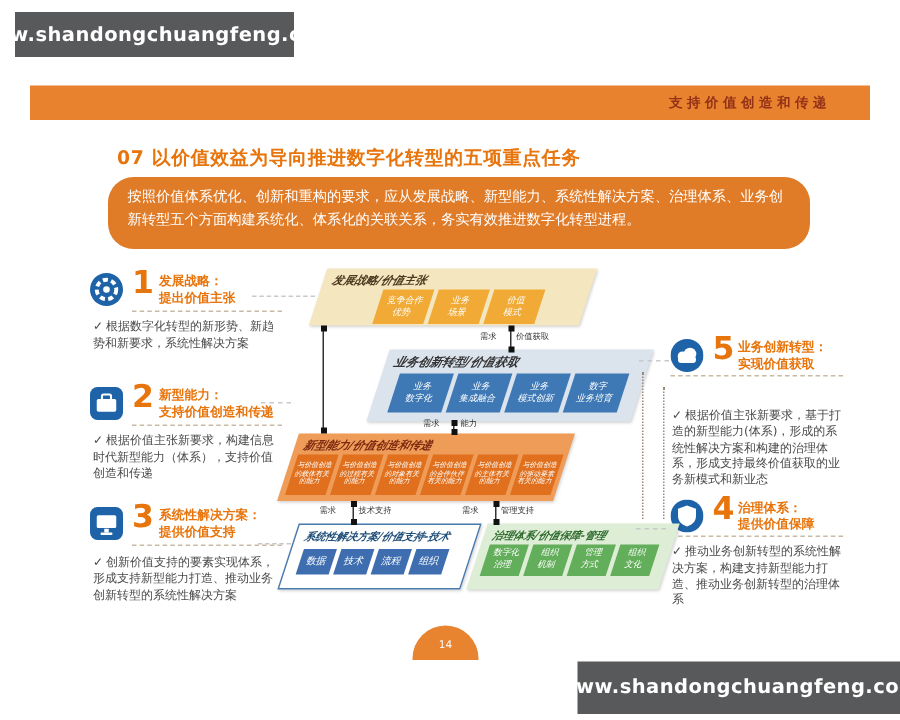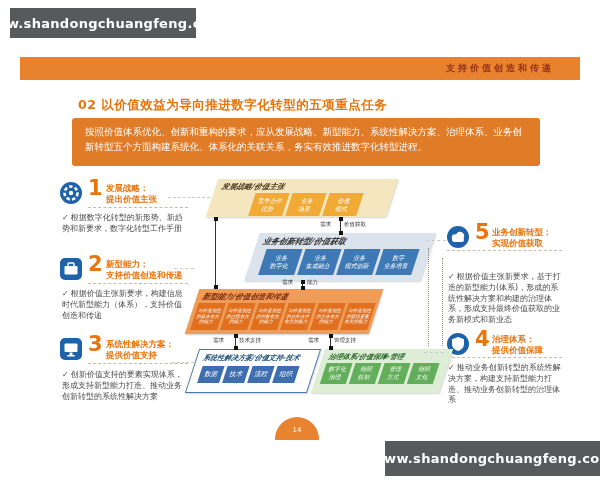--- a/index.html
+++ b/index.html
@@ -14,21 +14,21 @@
   .url-bar-top { left:10px; top:8px; width:186px; height:30px; }
   .url-bar-bottom { left:385px; top:441px; width:215px; height:35px; }
 
   
   .banner { left:20px; top:57px; width:560px; height:23px; background:#E8822E;
             color:#943218; font-size:9px; font-weight:bold; letter-spacing:3px;
             display:flex; align-items:center; justify-content:flex-end; padding-right:26px; }
 
   .page-title { left:78px; top:97px; font-size:12.5px; font-weight:bold; color:#E8740C; letter-spacing:0.5px; }
 
-  .intro-box { left:72px; top:118px; width:468px; height:48px; background:#E07B27; border-radius:3px;
+  .intro-box { left:72px; top:118px; width:468px; height:48px; background:#E07B27; border-radius:17px;
                color:#fff; font-size:9.5px; line-height:1.55; padding:7px 13px; }
 
   
   .task-icon { width:22px; height:22px; }
   .task-num { font-size:21px; font-weight:bold; color:#E8740C; line-height:1; }
   .task-title { font-size:8.5px; font-weight:bold; color:#E8740C; line-height:1.3; white-space:pre-line; }
   .dash-sep { border-top:1px dashed #C8B9A4; height:0; }
   .task-desc { font-size:8px; color:#4A4A4A; line-height:1.35; }
   .task-desc .check { color:#4A4A4A; margin-right:2px; }
 
@@ -76,33 +76,33 @@
   .page-dome { left:275px; top:417px; width:44px; height:23px; background:#E8832F;
                border-radius:22px 22px 0 0; color:#fff; font-size:7px;
                display:flex; align-items:flex-end; justify-content:center; padding-bottom:6px; }
 </style>
 </head>
 <body>
 
 <div class="abs url-bar url-bar-top">www.shandongchuangfeng.com</div>
 <div class="abs banner">支持价值创造和传递</div>
 
-<div class="abs page-title">02 以价值效益为导向推进数字化转型的五项重点任务</div>
+<div class="abs page-title">07 以价值效益为导向推进数字化转型的五项重点任务</div>
 <div class="abs intro-box">按照价值体系优化、创新和重构的要求，应从发展战略、新型能力、系统性解决方案、治理体系、业务创新转型五个方面构建系统化、体系化的关联关系，务实有效推进数字化转型进程。</div>
 
 <svg class="abs task-icon" style="left:60px;top:182px" viewBox="0 0 22 22">
   <circle cx="11" cy="11" r="11" fill="#1E62A8"></circle>
   <circle cx="11" cy="11" r="6.5" fill="none" stroke="#fff" stroke-width="2.6" stroke-dasharray="3.4 2.2"></circle>
   <circle cx="11" cy="11" r="2.2" fill="#fff"></circle>
 </svg>
 <div class="abs task-num" style="left:88px;top:178px">1</div>
 <div class="abs task-title" style="left:106px;top:183px">发展战略：
 提出价值主张</div>
 <div class="abs dash-sep" style="left:88px;top:207px;width:100px"></div>
-<div class="abs task-desc" style="left:62px;top:213px;width:124px"><span class="check">✓</span><span>根据数字化转型的新形势、新趋势和新要求，数字化转型工作手册</span></div>
+<div class="abs task-desc" style="left:62px;top:213px;width:124px"><span class="check">✓</span><span>根据数字化转型的新形势、新趋势和新要求，系统性解决方案</span></div>
 
 <svg class="abs task-icon" style="left:60px;top:258px" viewBox="0 0 22 22">
   <rect x="0" y="0" width="22" height="22" rx="5" fill="#1E62A8"></rect>
   <rect x="8" y="5" width="6" height="4" rx="1" fill="none" stroke="#fff" stroke-width="1.4"></rect>
   <rect x="4.5" y="8" width="13" height="8.5" rx="1.2" fill="#fff"></rect>
 </svg>
 <div class="abs task-num" style="left:88px;top:254px">2</div>
 <div class="abs task-title" style="left:106px;top:259px">新型能力：
 支持价值创造和传递</div>
 <div class="abs dash-sep" style="left:88px;top:283px;width:100px"></div>

